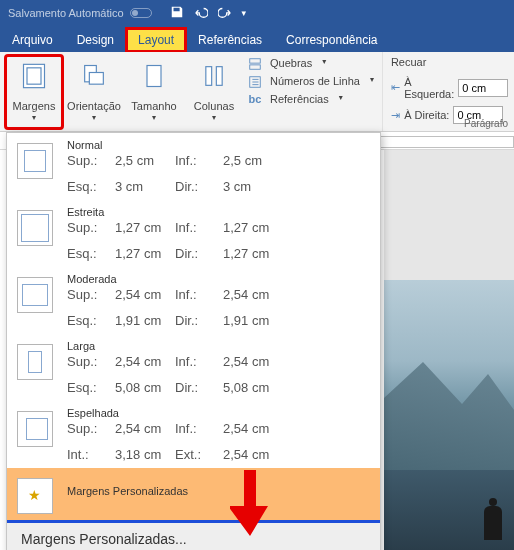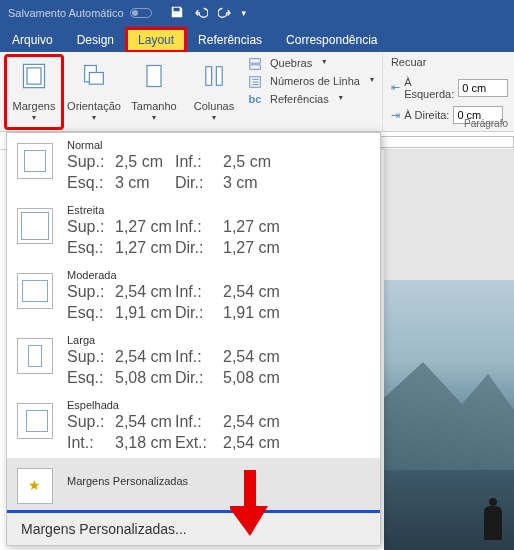--- a/index.html
+++ b/index.html
@@ -39,33 +39,33 @@
 .ruler { position:absolute; right:0; top:4px; width:140px; height:12px; border:1px solid #c0c0c0; background:#fff; }
 
 .doc-area { position: absolute; right: 0; top: 150px; width: 130px; height: 400px; background: #e6e6e6; }
 .doc-img { position: absolute; right: 0; top: 130px; width: 130px; height: 270px; background: linear-gradient(to bottom, #b8cdd8 0%, #9db8c6 30%, #6a8fa0 50%, #3f5a6b 70%, #2a3d4a 100%); }
 .mountain { position:absolute; bottom:80px; left:0; width:100%; height:120px; background: linear-gradient(10deg, #4a6876, #6d8a98); clip-path: polygon(0 40%, 30% 10%, 60% 45%, 80% 20%, 100% 50%, 100% 100%, 0 100%); }
 .person { position:absolute; bottom:10px; right:12px; width:18px; height:34px; background:#1a1a1a; border-radius: 6px 6px 0 0; }
 .person::before { content:""; position:absolute; top:-8px; left:5px; width:8px; height:8px; background:#1a1a1a; border-radius:50%; }
 
 .dropdown { position: absolute; left: 6px; top: 132px; width: 375px; background: #fff; border: 1px solid #c6c6c6; box-shadow: 2px 2px 8px rgba(0,0,0,0.25); font-size: 11px; color: #333; }
 .dd-item { display: flex; align-items: flex-start; padding: 6px 10px; gap: 14px; cursor: pointer; }
-.dd-item.selected { background: #e5e5e5; }
+.dd-item.selected { background: #fdba74; }
 .dd-icon { width: 36px; height: 36px; border: 1px solid #b5b5b5; background: #fff; flex-shrink: 0; position: relative; margin-top: 4px; }
 .dd-icon::before, .dd-icon::after { content:""; position:absolute; background:#88a8d0; }
 .dd-icon.normal::before { left:6px; right:6px; top:6px; bottom:6px; border:1px solid #88a8d0; background:transparent; }
 .dd-icon.narrow::before { left:3px; right:3px; top:3px; bottom:3px; border:1px solid #88a8d0; background:transparent; }
 .dd-icon.moderate::before { left:4px; right:4px; top:6px; bottom:6px; border:1px solid #88a8d0; background:transparent; }
 .dd-icon.wide::before { left:10px; right:10px; top:6px; bottom:6px; border:1px solid #88a8d0; background:transparent; }
 .dd-icon.mirror::before { left:8px; right:4px; top:6px; bottom:6px; border:1px solid #88a8d0; background:transparent; }
 .dd-icon.custom { background: linear-gradient(#fff,#fff); }
 .dd-icon.custom::before { content:"★"; color:#d9a400; font-size:14px; left:10px; top:8px; background:none; }
 .dd-text { flex:1; }
 .dd-title { font-weight: normal; margin-bottom: 2px; font-size: 11px; }
-.dd-grid { display: grid; grid-template-columns: 48px 60px 48px 60px; row-gap: 3px; font-size: 16px; color: #555; }
+.dd-grid { display: grid; grid-template-columns: 48px 60px 48px 60px; row-gap: 11px; font-size: 13px; color: #555; }
 .dd-footer { border-top: 3px solid #1d4ed8; padding: 8px 14px; font-size: 14px; cursor: pointer; background: #eeeeee; }
 
 .red-arrow { position: absolute; left: 230px; top: 470px; width: 40px; height: 66px; pointer-events: none; }
 </style>
 </head>
 <body>
 
 <div class="titlebar">
   <div class="autosave">
     <span>Salvamento Automático</span>

